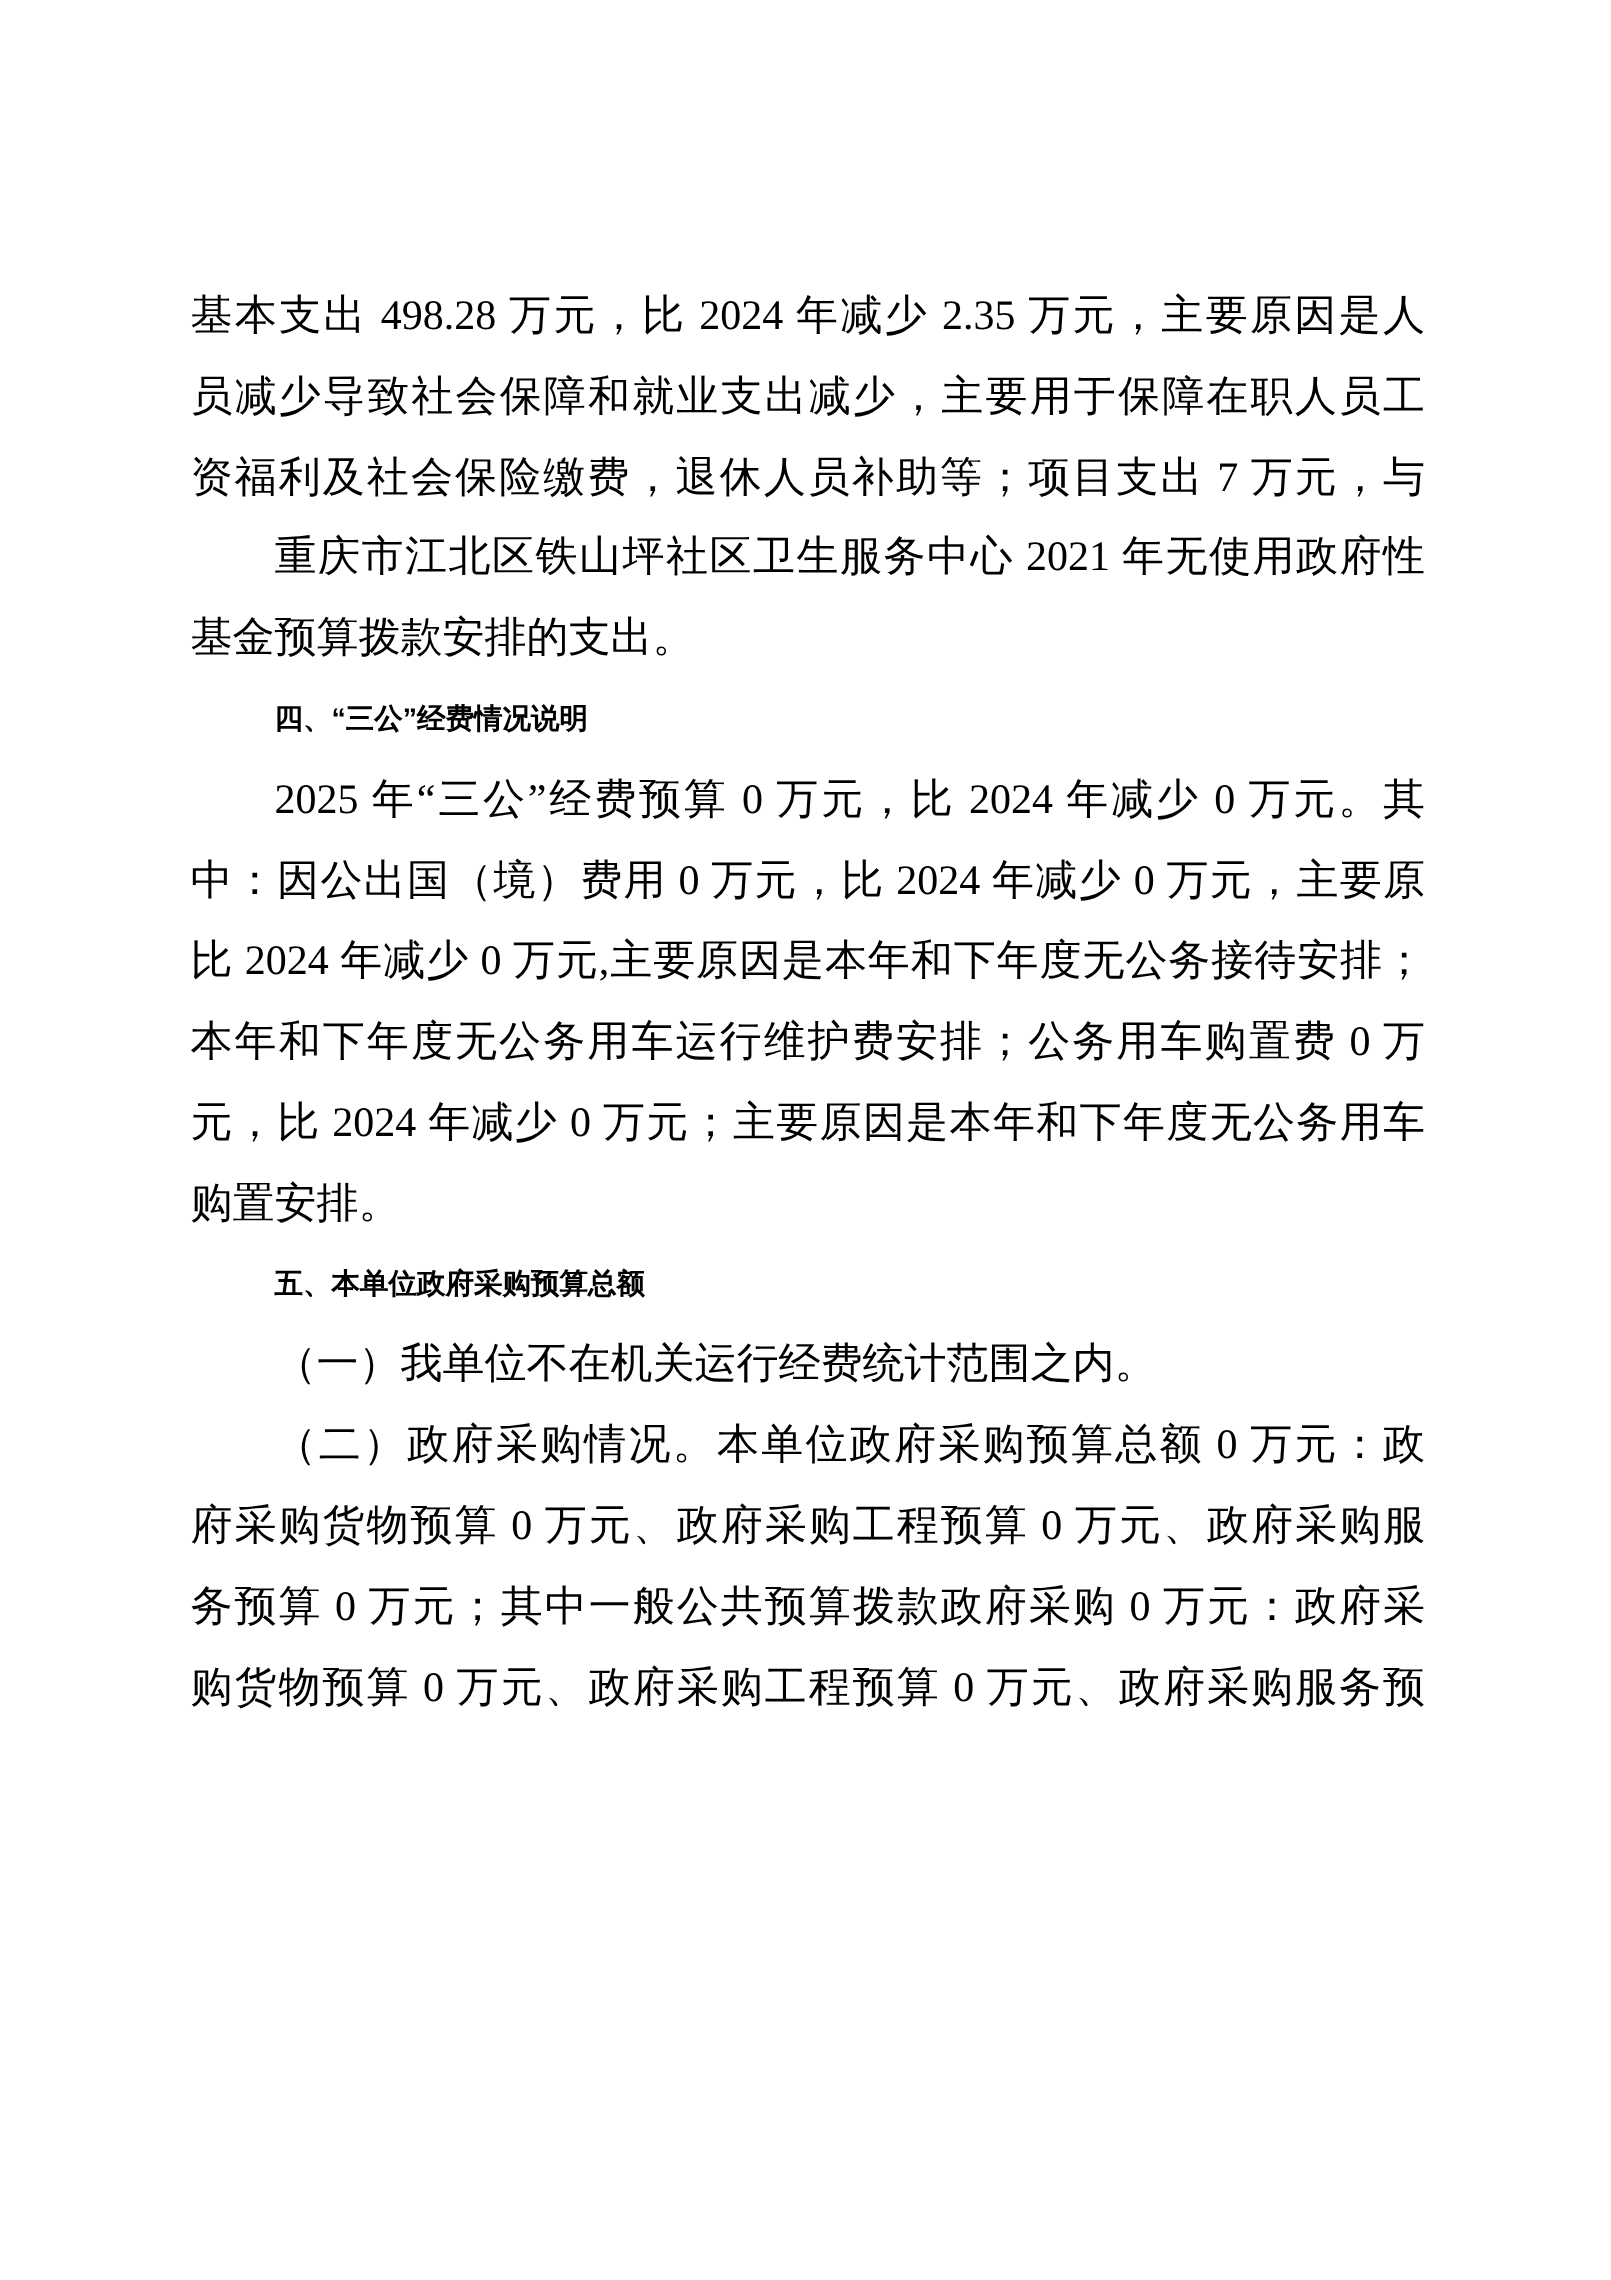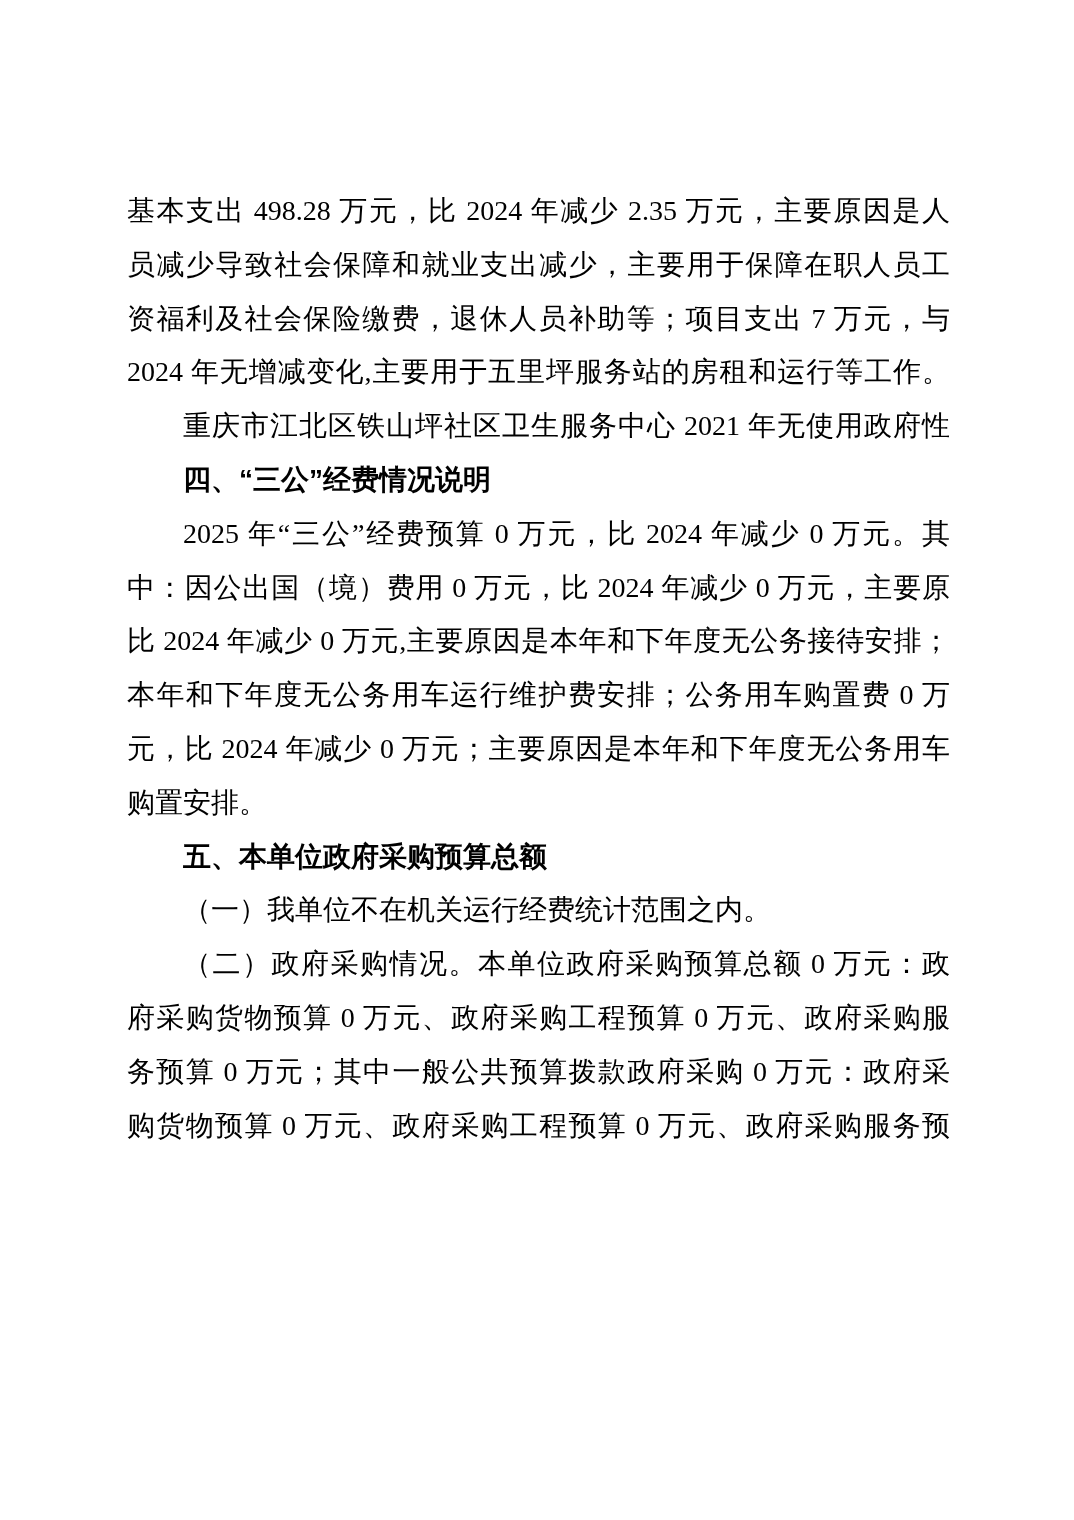--- a/index.html
+++ b/index.html
@@ -40,34 +40,34 @@
   }
   .line.indent {
     padding-left: 56px;
   }
   .line.body {
     font-family: "Liberation Serif", "DejaVu Serif", serif;
     font-size: 28px;
   }
   .line.heading {
     font-family: "Liberation Sans", "DejaVu Sans", sans-serif;
-    font-size: 28px;
+    font-size: 19px;
     font-weight: 700;
   }
 </style>
 </head>
 <body>
 
 <div class="page">
   <div class="doc-body">
       <div class="line body align-justify">基本支出 498.28 万元，比 2024 年减少 2.35 万元，主要原因是人</div>
       <div class="line body align-justify">员减少导致社会保障和就业支出减少，主要用于保障在职人员工</div>
       <div class="line body align-justify">资福利及社会保险缴费，退休人员补助等；项目支出 7 万元，与</div>
-      <div class="line body align-justify">2024 年无增减变化,主要用于五里坪服务站的房租和运行等工作。</div>
       <div class="line body indent align-justify">重庆市江北区铁山坪社区卫生服务中心 2021 年无使用政府性</div>
+      <div class="line body align-left">基金预算拨款安排的支出。</div>
       <div class="line heading indent align-left">四、“三公”经费情况说明</div>
       <div class="line body indent align-justify">2025 年“三公”经费预算 0 万元，比 2024 年减少 0 万元。其</div>
       <div class="line body align-justify">中：因公出国（境）费用 0 万元，比 2024 年减少 0 万元，主要原</div>
       <div class="line body align-justify">比 2024 年减少 0 万元,主要原因是本年和下年度无公务接待安排；</div>
       <div class="line body align-justify">本年和下年度无公务用车运行维护费安排；公务用车购置费 0 万</div>
       <div class="line body align-justify">元，比 2024 年减少 0 万元；主要原因是本年和下年度无公务用车</div>
       <div class="line body align-left">购置安排。</div>
       <div class="line heading indent align-left">五、本单位政府采购预算总额</div>
       <div class="line body indent align-left">（一）我单位不在机关运行经费统计范围之内。</div>
       <div class="line body indent align-justify">（二）政府采购情况。本单位政府采购预算总额 0 万元：政</div>

